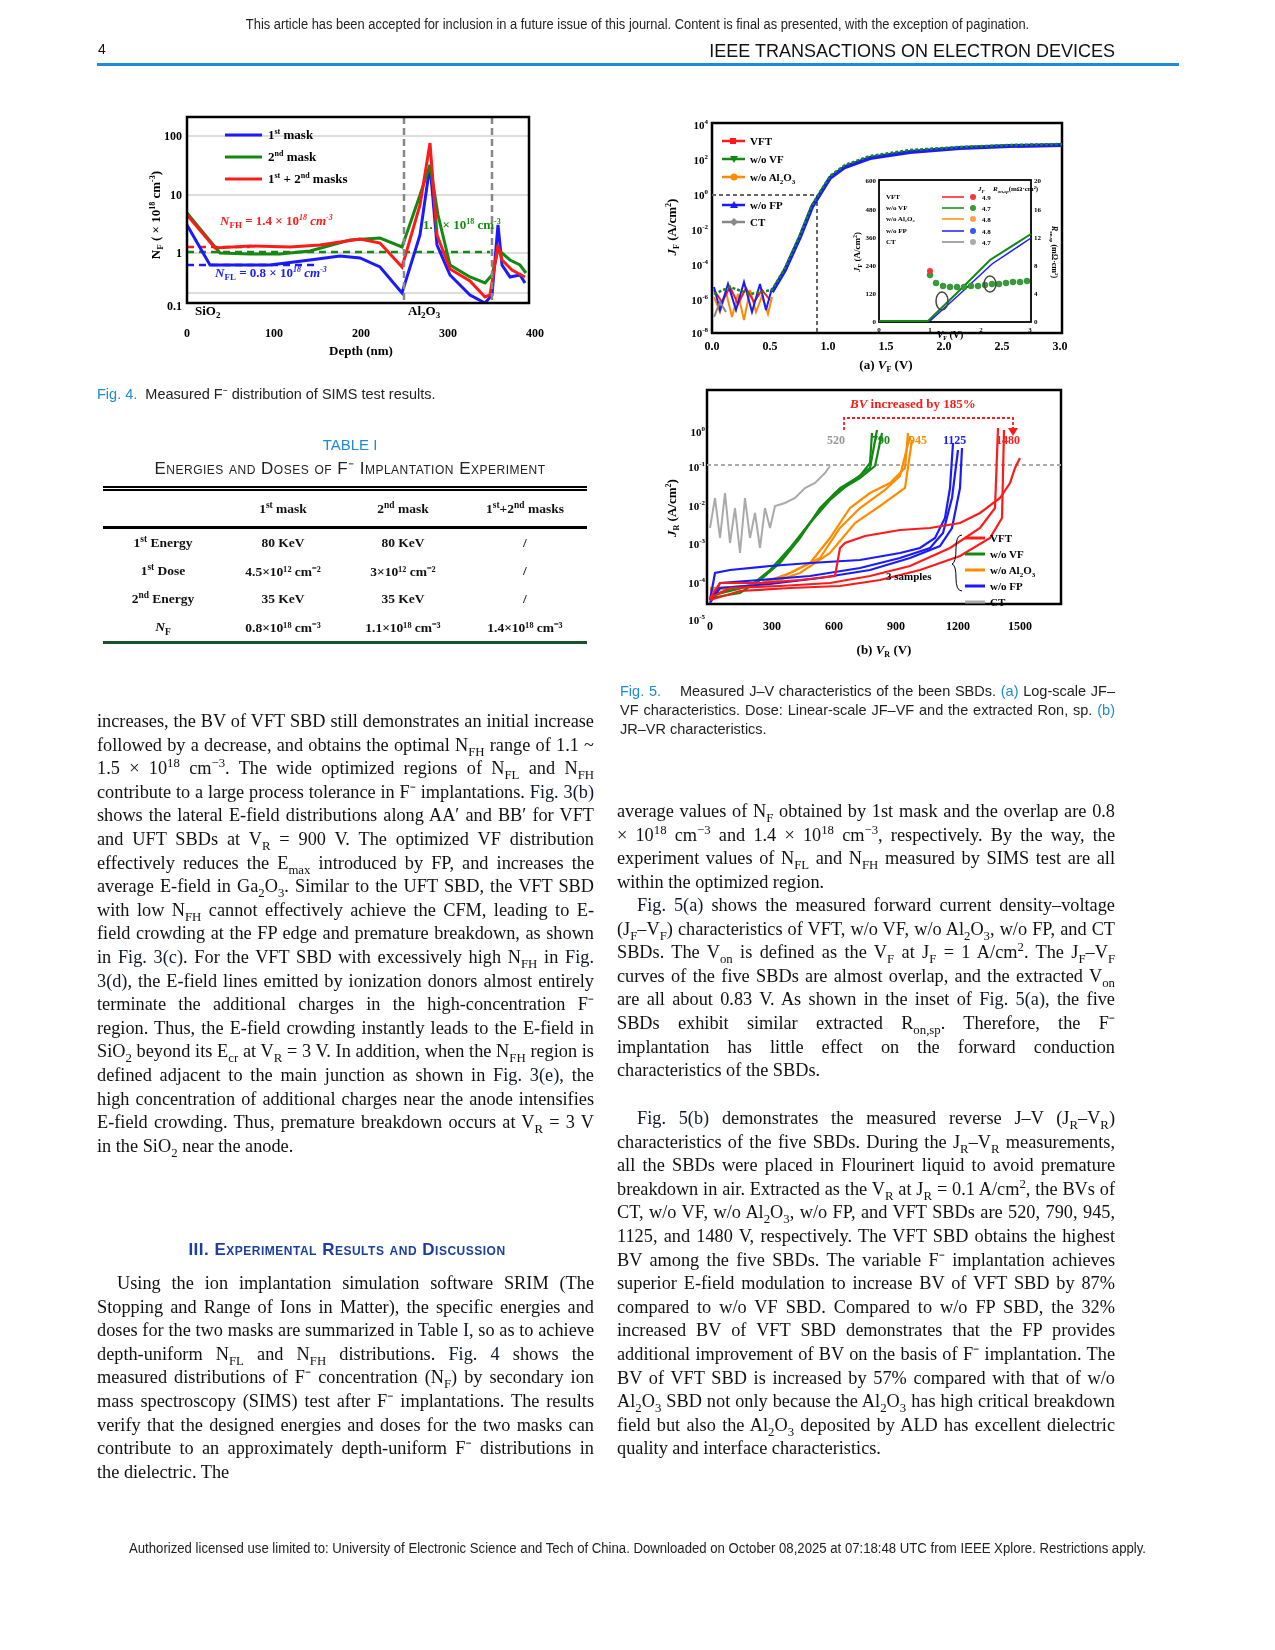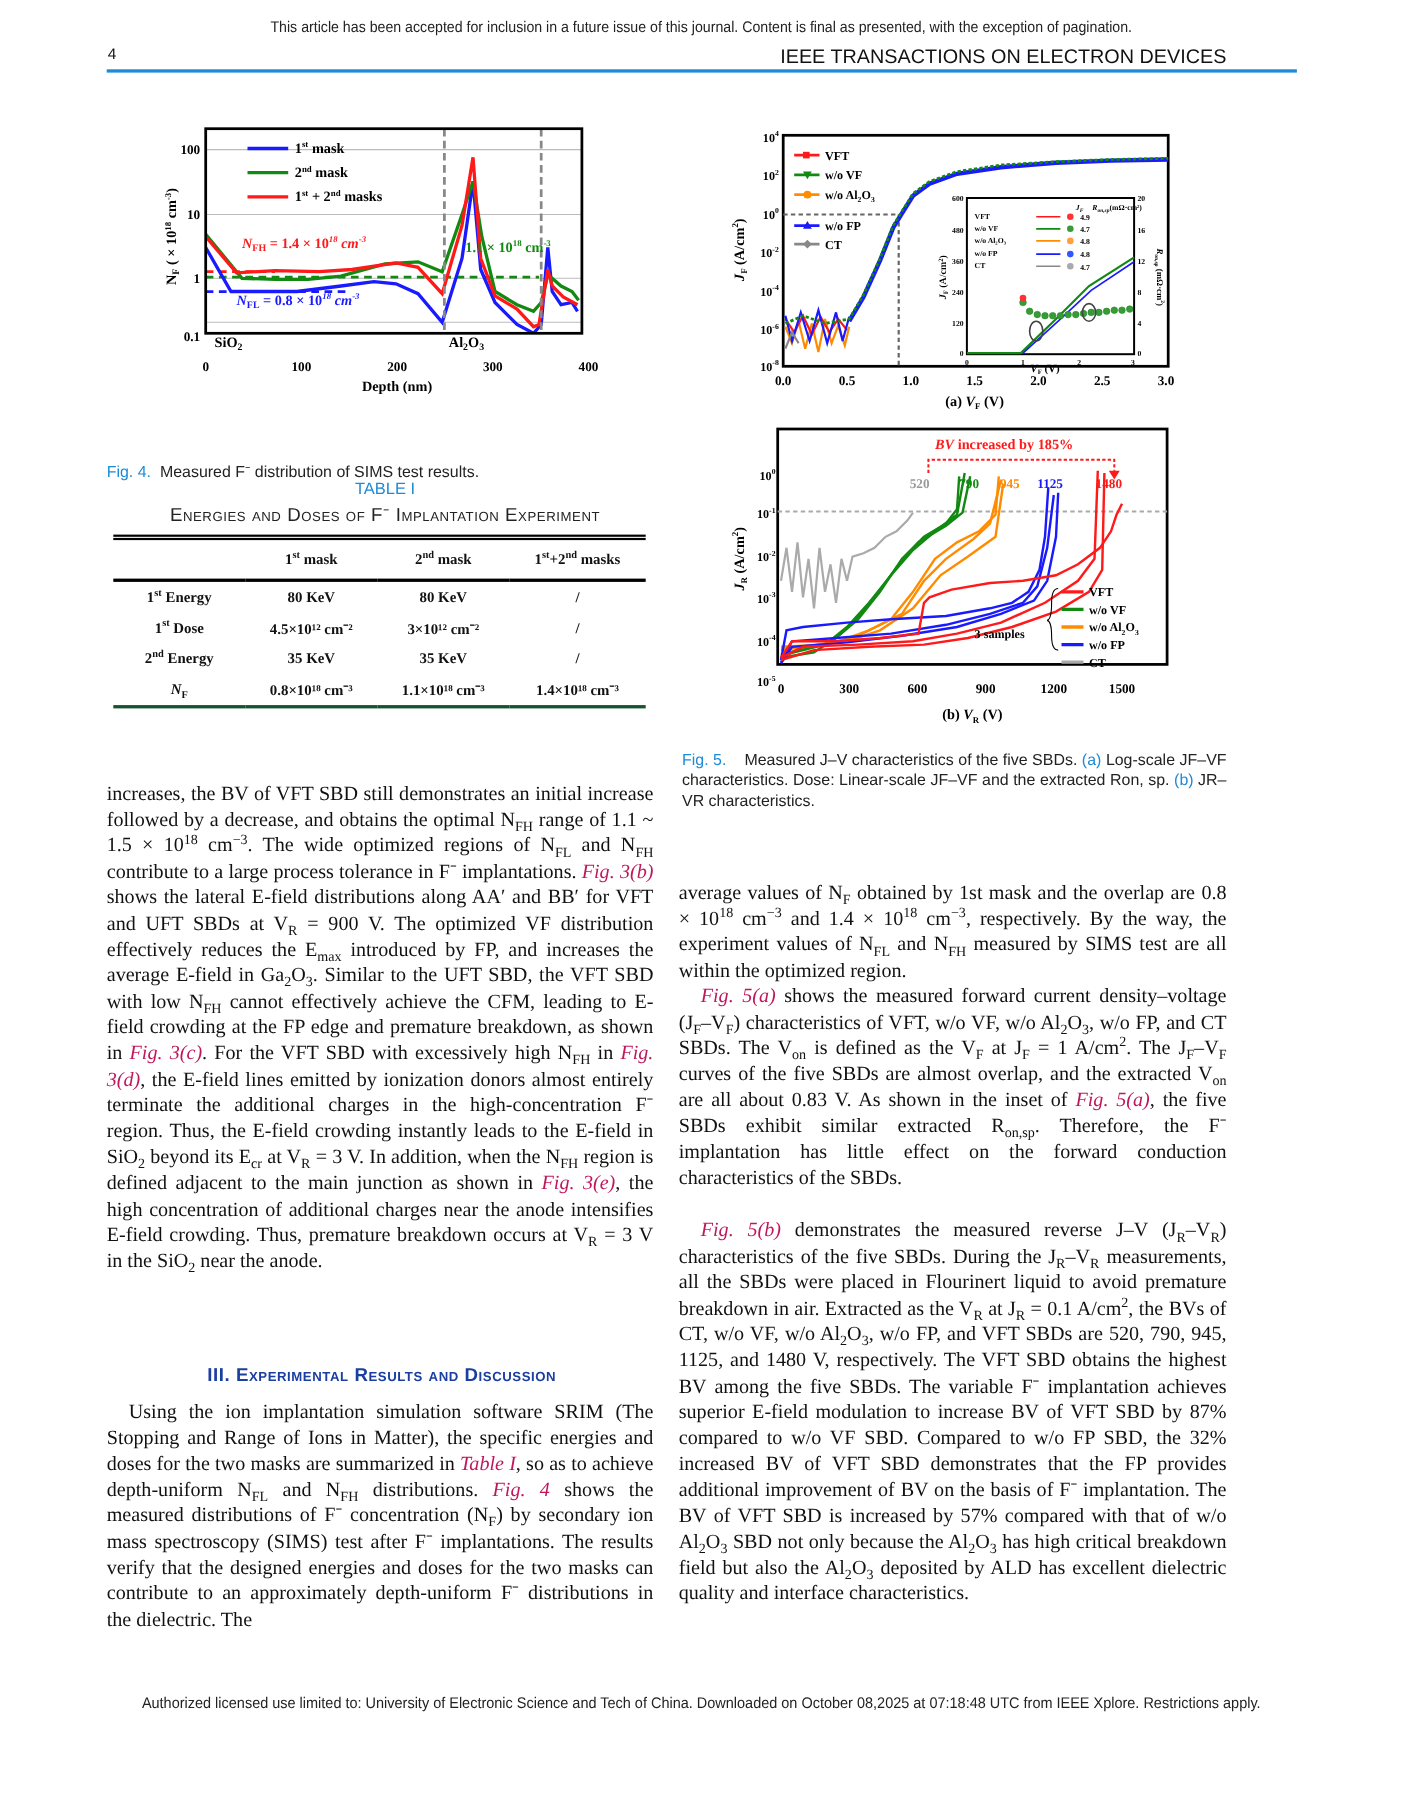--- a/index.html
+++ b/index.html
@@ -4,21 +4,21 @@
 <style>
   html, body { margin:0; padding:0; background:#fff; }
   body { width:1275px; height:1650px; position:relative; overflow:hidden; font-family:"Liberation Serif", serif; color:#111; }
   .topnote { position:absolute; top:16px; left:0; width:1275px; text-align:center; font-family:"Liberation Sans", sans-serif; font-size:14px; color:#222; transform:scaleX(0.92); }
   .pagenum { position:absolute; top:41px; left:98px; font-family:"Liberation Sans", sans-serif; font-size:14px; }
   .journal { position:absolute; top:41px; right:160px; font-family:"Liberation Sans", sans-serif; font-size:18px; letter-spacing:0; }
   .rule { position:absolute; top:63px; left:97px; width:1082px; height:3px; background:#1f8ad6; }
   .fig { position:absolute; }
   .caption { position:absolute; font-family:"Liberation Sans", sans-serif; font-size:14.5px; color:#222; line-height:19px; }
   .blue { color:#1f8ad6; }
-  .link { color:#be185d;font-style:italic; }
+  .link { color:#0f172a; }
   .tbl-title { position:absolute; left:100px; width:500px; text-align:center; font-family:"Liberation Sans", sans-serif; }
   table.t1 { position:absolute; left:103px; top:487px; width:484px; border-collapse:collapse; font-family:"Liberation Serif", serif; font-weight:bold; font-size:13.5px; }
   table.t1 td, table.t1 th { text-align:center; padding:0; height:28px; }
   table.t1 thead tr th { height:34px; border-bottom:3px solid #000; }
   .col { position:absolute; font-size:18.3px; line-height:23.6px; text-align:justify; }
   .secthead { position:absolute; left:97px; width:500px; text-align:center; font-family:"Liberation Sans", sans-serif; font-size:17px; color:#1a3fa0; letter-spacing:0.5px; }
   .footer { position:absolute; top:1540px; left:0; width:1275px; text-align:center; font-family:"Liberation Sans", sans-serif; font-size:14px; color:#222; transform:scaleX(0.94); }
   sub, sup { font-size:70%; line-height:0; }
   svg text { font-family:"Liberation Serif", serif; font-weight:bold; }
 </style>
@@ -85,21 +85,21 @@
     <line x1="85" y1="74" x2="122" y2="74" stroke="#ff1a1a" stroke-width="3"></line>
       <text x="128" y="78">1<tspan font-size="8" dy="-5">st</tspan><tspan dy="5"> + 2</tspan><tspan font-size="8" dy="-5">nd</tspan><tspan dy="5"> masks</tspan></text>
   </g>
   <text x="80" y="120" font-size="13" fill="#ff1a1a" font-style="italic">N<tspan font-size="9" dy="3" font-style="normal">FH</tspan><tspan dy="-3" font-style="normal"> = 1.4 × 10</tspan><tspan font-size="8" dy="-5">18</tspan><tspan dy="5"> cm</tspan><tspan font-size="8" dy="-5">-3</tspan></text>
   <text x="75" y="172" font-size="13" fill="#1a1aff" font-style="italic">N<tspan font-size="9" dy="3" font-style="normal">FL</tspan><tspan dy="-3" font-style="normal"> = 0.8 × 10</tspan><tspan font-size="8" dy="-5">18</tspan><tspan dy="5"> cm</tspan><tspan font-size="8" dy="-5">-3</tspan></text>
   <text x="283" y="124" font-size="13" fill="#128a12">1.1 × 10<tspan font-size="8" dy="-5">18</tspan><tspan dy="5"> cm</tspan><tspan font-size="8" dy="-5">-3</tspan></text>
   <text x="55" y="210" font-size="13">SiO<tspan font-size="9" dy="3">2</tspan></text>
   <text x="268" y="210" font-size="13">Al<tspan font-size="9" dy="3">2</tspan><tspan dy="-3">O</tspan><tspan font-size="9" dy="3">3</tspan></text>
 </svg>
 
-<div class="caption" style="left:97px;top:385px;margin-top:36px;">
+<div class="caption" style="left:97px;top:385px;">
   <span class="blue">Fig. 4.</span>&nbsp;
   <span>Measured F⁻ distribution of SIMS test results.</span>
 </div>
 
 <div class="tbl-title blue" style="top:436px;font-size:15px;">TABLE I</div>
 <div class="tbl-title" style="top:456px;font-size:17px;font-variant:small-caps;letter-spacing:0.5px;color:#222;"><span>Energies and Doses of F⁻ Implantation Experiment</span></div>
 
 <div style="position:absolute;left:103px;top:486px;width:484px;height:5px;border-top:2px solid #000;border-bottom:2px solid #000;box-sizing:border-box;"></div>
 <table class="t1" style="top:492px;">
   <thead>
@@ -340,21 +340,21 @@
       <text x="330" y="202">w/o FP</text>
     <line x1="305" y1="214" x2="325" y2="214" stroke="#aaa" stroke-width="3"></line>
       <text x="330" y="218">CT</text>
     <text x="226" y="192">3 samples</text>
     <path d="M302,147 Q296,147 296,160 Q296,175 292,176 Q296,177 296,190 Q296,203 302,203" fill="none" stroke="#000" stroke-width="1"></path>
   </g>
 </svg>
 
 <div class="caption" style="left:620px;top:682px;width:495px;text-align:justify;font-size:14.5px;">
   <span class="blue">Fig. 5.</span>&nbsp;&nbsp;&nbsp;
-  <span>Measured J–V characteristics of the five SBDs.</span>
+  <span>Measured J–V characteristics of the been SBDs.</span>
   <span class="blue">(a)</span>
   <span>Log-scale JF–VF characteristics. Dose: Linear-scale JF–VF and the extracted Ron, sp.</span>
   <span class="blue">(b)</span>
   <span>JR–VR characteristics.</span>
 </div>
 
 <div class="col" id="lc1" style="left:97px;top:710px;width:497px;"><span>increases, the BV of VFT SBD still demonstrates an initial increase followed by a decrease, and obtains the optimal N</span><sub>FH</sub><span> range of 1.1 ~ 1.5 × 10</span><sup>18</sup><span> cm</span><sup>−3</sup><span>. The wide optimized regions of N</span><sub>FL</sub><span> and N</span><sub>FH</sub><span> contribute to a large process tolerance in F⁻ implantations. </span><span class="link">Fig. 3(b)</span><span> shows the lateral E-field distributions along AA′ and BB′ for VFT and UFT SBDs at V</span><sub>R</sub><span> = 900 V. The optimized VF distribution effectively reduces the E</span><sub>max</sub><span> introduced by FP, and increases the average E-field in Ga</span><sub>2</sub><span>O</span><sub>3</sub><span>. Similar to the UFT SBD, the VFT SBD with low N</span><sub>FH</sub><span> cannot effectively achieve the CFM, leading to E-field crowding at the FP edge and premature breakdown, as shown in </span><span class="link">Fig. 3(c)</span><span>. For the VFT SBD with excessively high N</span><sub>FH</sub><span> in </span><span class="link">Fig. 3(d)</span><span>, the E-field lines emitted by ionization donors almost entirely terminate the additional charges in the high-concentration F⁻ region. Thus, the E-field crowding instantly leads to the E-field in SiO</span><sub>2</sub><span> beyond its E</span><sub>cr</sub><span> at V</span><sub>R</sub><span> = 3 V. In addition, when the N</span><sub>FH</sub><span> region is defined adjacent to the main junction as shown in </span><span class="link">Fig. 3(e)</span><span>, the high concentration of additional charges near the anode intensifies E-field crowding. Thus, premature breakdown occurs at V</span><sub>R</sub><span> = 3 V in the SiO</span><sub>2</sub><span> near the anode.</span></div>
 
 <div class="secthead" style="top:1240px;font-weight:bold;"><span style="font-variant:small-caps;">III. Experimental Results and Discussion</span></div>
 

